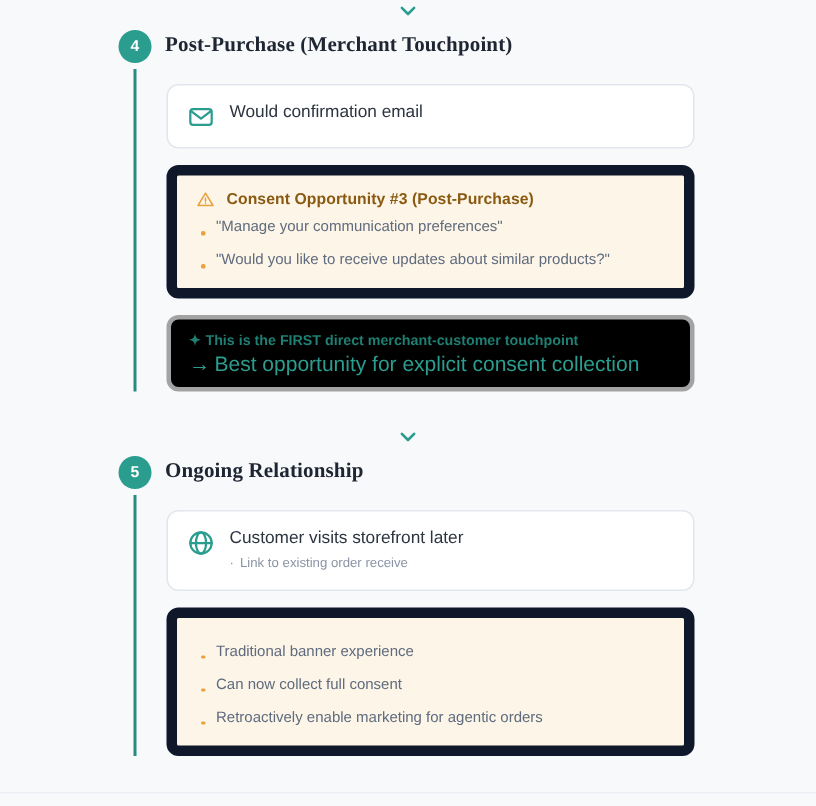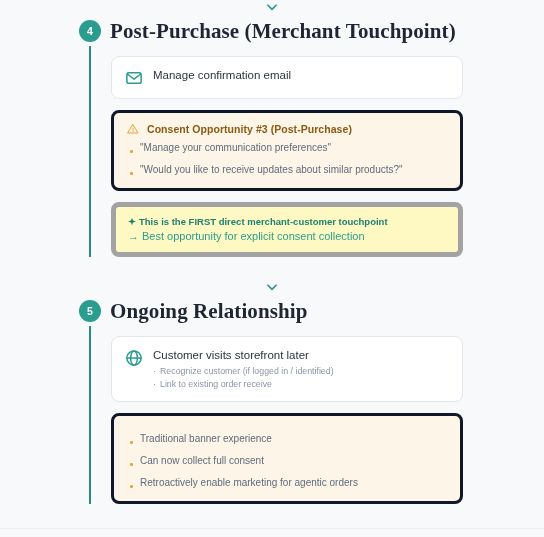--- a/index.html
+++ b/index.html
@@ -56,21 +56,21 @@
     font-size: 10.5px;
     font-weight: bold;
     display: flex;
     align-items: center;
     justify-content: center;
     flex: 0 0 auto;
     font-family: "Liberation Sans", sans-serif;
   }
   .stage-title {
     font-family: "Liberation Serif", serif;
-    font-size: 21px;
+    font-size: 14px;
     font-weight: bold;
     color: #1f2633;
     letter-spacing: 0.1px;
   }
 
   
   .stage-body {
     margin-left: 89px;
     border-left: 2px solid #2a8c80;
     padding: 10px 0 0 20px;
@@ -128,21 +128,21 @@
   .card-sublist li:before {
     content: "\00B7";
     position: absolute;
     left: 0;
     top: 0;
   }
 
   
   .consent-card {
     background: #fdf5e7;
-    border: 3px solid #0f172a;
+    border: 7px solid #0f172a;
     border-radius: 8px;
     padding: 10px 13px 12px 13px;
     box-sizing: border-box;
     margin-bottom: 11px;
   }
   .consent-head {
     display: flex;
     align-items: center;
     gap: 8px;
     margin-bottom: 6px;
@@ -180,35 +180,35 @@
     left: 3px;
     top: 9px;
     width: 2.5px;
     height: 2.5px;
     border-radius: 50%;
     background: #e9a23b;
   }
 
   
   .highlight-box {
-    background: #fef9c3;
-    border: 5px solid #a3a3a3;
+    background: #000000;
+    border: 3px solid #a3a3a3;
     border-radius: 8px;
     padding: 8px 12px 9px 12px;
     box-sizing: border-box;
     margin-bottom: 11px;
   }
   .highlight-line1 {
     font-size: 9.5px;
     font-weight: bold;
     color: #1e7f73;
     line-height: 13px;
   }
   .highlight-line2 {
-    font-size: 11px;
+    font-size: 14px;
     color: #2a9d8f;
     line-height: 13px;
     margin-top: 2px;
   }
   .hl-glyph { margin-right: 3px; }
 
   .spacer-after-stage { height: 12px; }
   .footer-rule {
     position: absolute;
     left: 0;
@@ -241,21 +241,21 @@
 
       <div class="card">
         <div class="card-row">
           <span class="card-icon">
             <svg viewBox="0 0 24 24" fill="none" stroke="currentColor" stroke-width="2" stroke-linecap="round" stroke-linejoin="round">
                 <rect x="2.5" y="5" width="19" height="14" rx="2.5"></rect>
                 <polyline points="3.5,7 12,13.5 20.5,7"></polyline>
               </svg>
           </span>
           <div class="card-main">
-            <div class="card-title">Manage confirmation email</div>
+            <div class="card-title">Would confirmation email</div>
           </div>
         </div>
       </div>
 
       <div class="consent-card">
         <div class="consent-head">
           <span class="warn-icon">
             <svg viewBox="0 0 24 24" fill="none" stroke="currentColor" stroke-width="2" stroke-linecap="round" stroke-linejoin="round">
                 <path d="M12 3.5 L22 20 L2 20 Z"></path>
                 <line x1="12" y1="10" x2="12" y2="14.5"></line>
@@ -301,21 +301,20 @@
           <span class="card-icon">
             <svg viewBox="0 0 24 24" fill="none" stroke="currentColor" stroke-width="2" stroke-linecap="round" stroke-linejoin="round">
                 <circle cx="12" cy="12" r="9.5"></circle>
                 <line x1="2.5" y1="12" x2="21.5" y2="12"></line>
                 <ellipse cx="12" cy="12" rx="4.5" ry="9.5"></ellipse>
               </svg>
           </span>
           <div class="card-main">
             <div class="card-title">Customer visits storefront later</div>
             <ul class="card-sublist">
-              <li>Recognize customer (if logged in / identified)</li>
               <li>Link to existing order receive</li>
             </ul>
           </div>
         </div>
       </div>
 
       <div class="consent-card">
         <ul class="consent-list">
           <li>Traditional banner experience</li>
           <li>Can now collect full consent</li>

